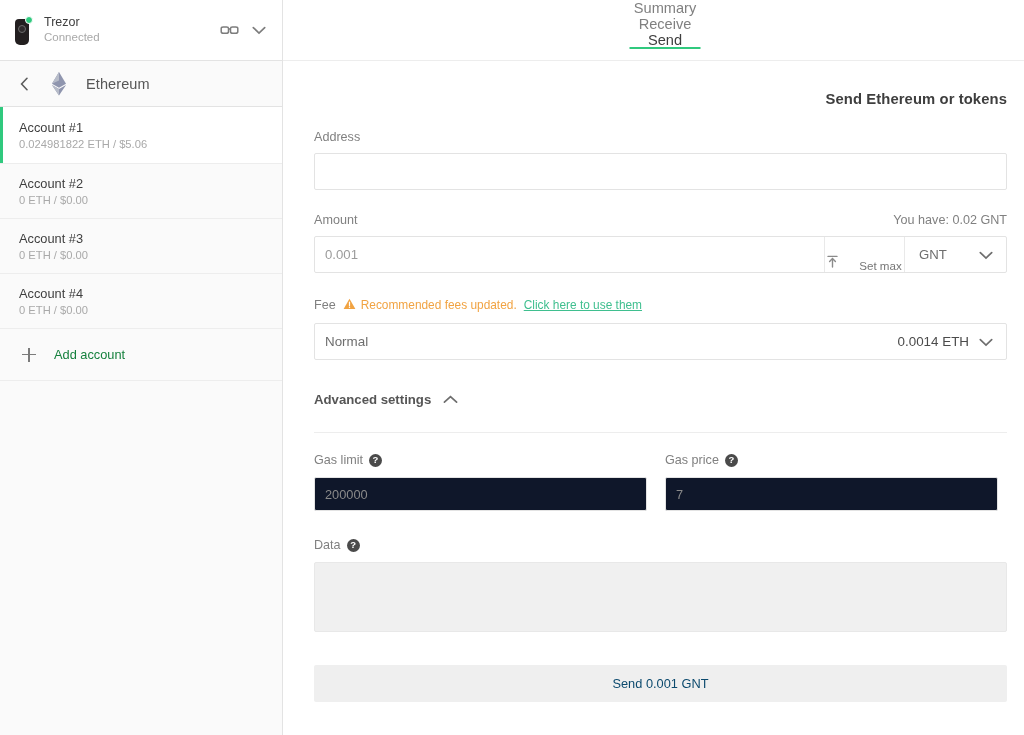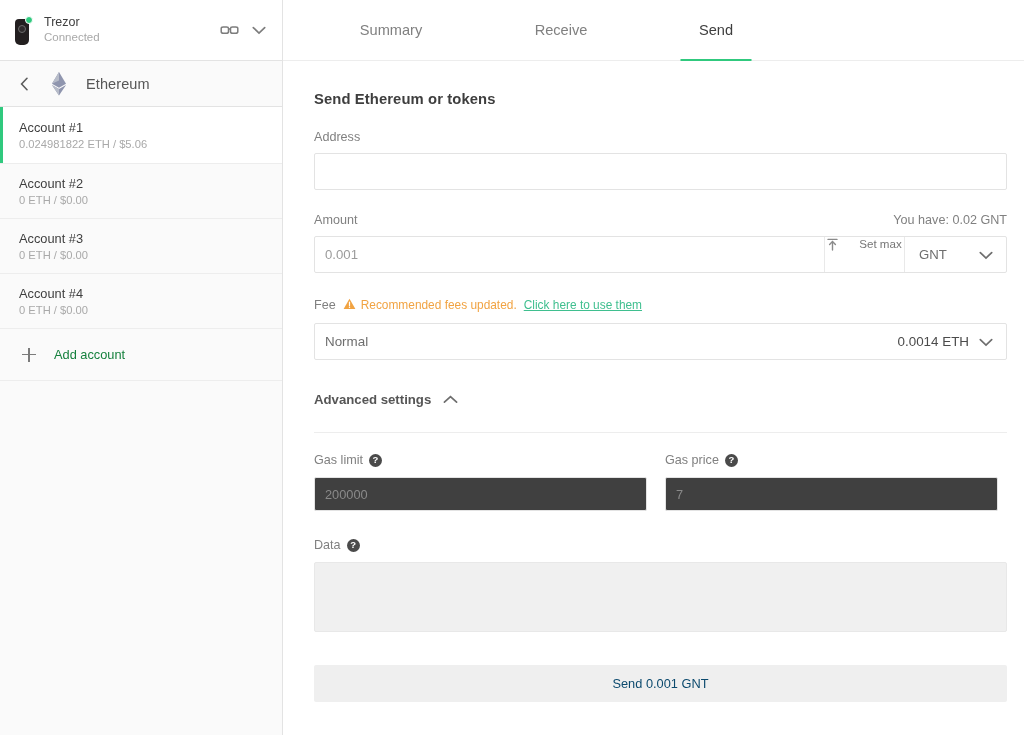--- a/index.html
+++ b/index.html
@@ -107,40 +107,41 @@
   .add-account-label { font-size: 12.8px; color: #15803d; }
   .sidebar-filler { flex: 1 1 auto; background: #fafafa; }
 
   
   .main { flex: 1 1 auto; height: 735px; background: #ffffff; display: flex; flex-direction: column; }
   .tabbar {
     height: 61px; min-height: 61px;
     border-bottom: 1px solid #ededed;
     display: flex; align-items: stretch;
     padding-left: 23px;
+    flex-direction: column;
   }
   .tab {
     position: relative;
     display: flex; align-items: center; justify-content: center;
     min-width: 170px;
     font-size: 14.6px; color: #808080;
     cursor: pointer;
   }
   .tab.active { color: #3e3e3e; min-width: 140px; }
   .tab.active:after {
     content: ""; position: absolute; bottom: -1px; left: 50%;
     transform: translateX(-50%);
     width: 71px; height: 2.5px; background: #30c97e;
   }
 
   .form-scroll { flex: 1 1 auto; overflow: hidden; position: relative; }
   .form { padding: 0 17px 0 31px; }
   .form-title {
     font-size: 14.8px; font-weight: bold; color: #3e3e3e;
-    padding-top: 30px; letter-spacing: .1px;
+    padding-top: 30px; letter-spacing: .1px; text-align: right;
   }
 
   .field { margin-top: 23px; }
   .field-head { display: flex; align-items: baseline; }
   .field-label { font-size: 12.6px; color: #808080; }
   .field-right { margin-left: auto; font-size: 12.6px; color: #808080; }
 
   .text-input {
     margin-top: 9px;
     width: 693px; height: 37px;
@@ -164,21 +165,21 @@
   .amount-input {
     flex: 1 1 auto; border: none; outline: none;
     font-family: "Liberation Sans", sans-serif;
     font-size: 13.2px; color: #4b4b4b;
     padding: 0 10px; background: transparent;
   }
   .amount-input::placeholder { color: #9b9b9b; }
   .setmax {
     flex: 0 0 80px;
     border-left: 1px solid #e9e9e9;
-    display: flex; align-items: flex-start; justify-content: center;
+    display: flex; align-items: flex-end; justify-content: center;
     gap: 21px; cursor: pointer;
   }
   .setmax-label { font-size: 11.6px; color: #767676; }
   .currency {
     flex: 0 0 102px;
     border-left: 1px solid #e9e9e9;
     display: flex; align-items: center;
     padding: 0 13px 0 14px;
     cursor: pointer;
   }
@@ -214,21 +215,21 @@
   .divider { margin-top: 24px; width: 693px; height: 1px; background: #ededed; }
 
   .gas-row { display: flex; gap: 18px; margin-top: 20px; }
   .gas-col { display: flex; flex-direction: column; }
   .gas-head { display: flex; align-items: center; gap: 6px; }
   .gas-label { font-size: 12.6px; color: #808080; }
   .gas-input {
     margin-top: 10px;
     width: 333px; height: 34px;
     border: 1px solid #e3e3e3; border-radius: 2px;
-    background: #404040;
+    background: #0f172a;
     font-family: "Liberation Sans", sans-serif;
     font-size: 12.8px; color: #8a8a8a;
     padding: 0 10px; outline: none;
   }
   .gas-input::placeholder { color: #8a8a8a; }
 
   .data-field { margin-top: 27px; }
   .data-area {
     margin-top: 10px;
     width: 693px; height: 70px;

